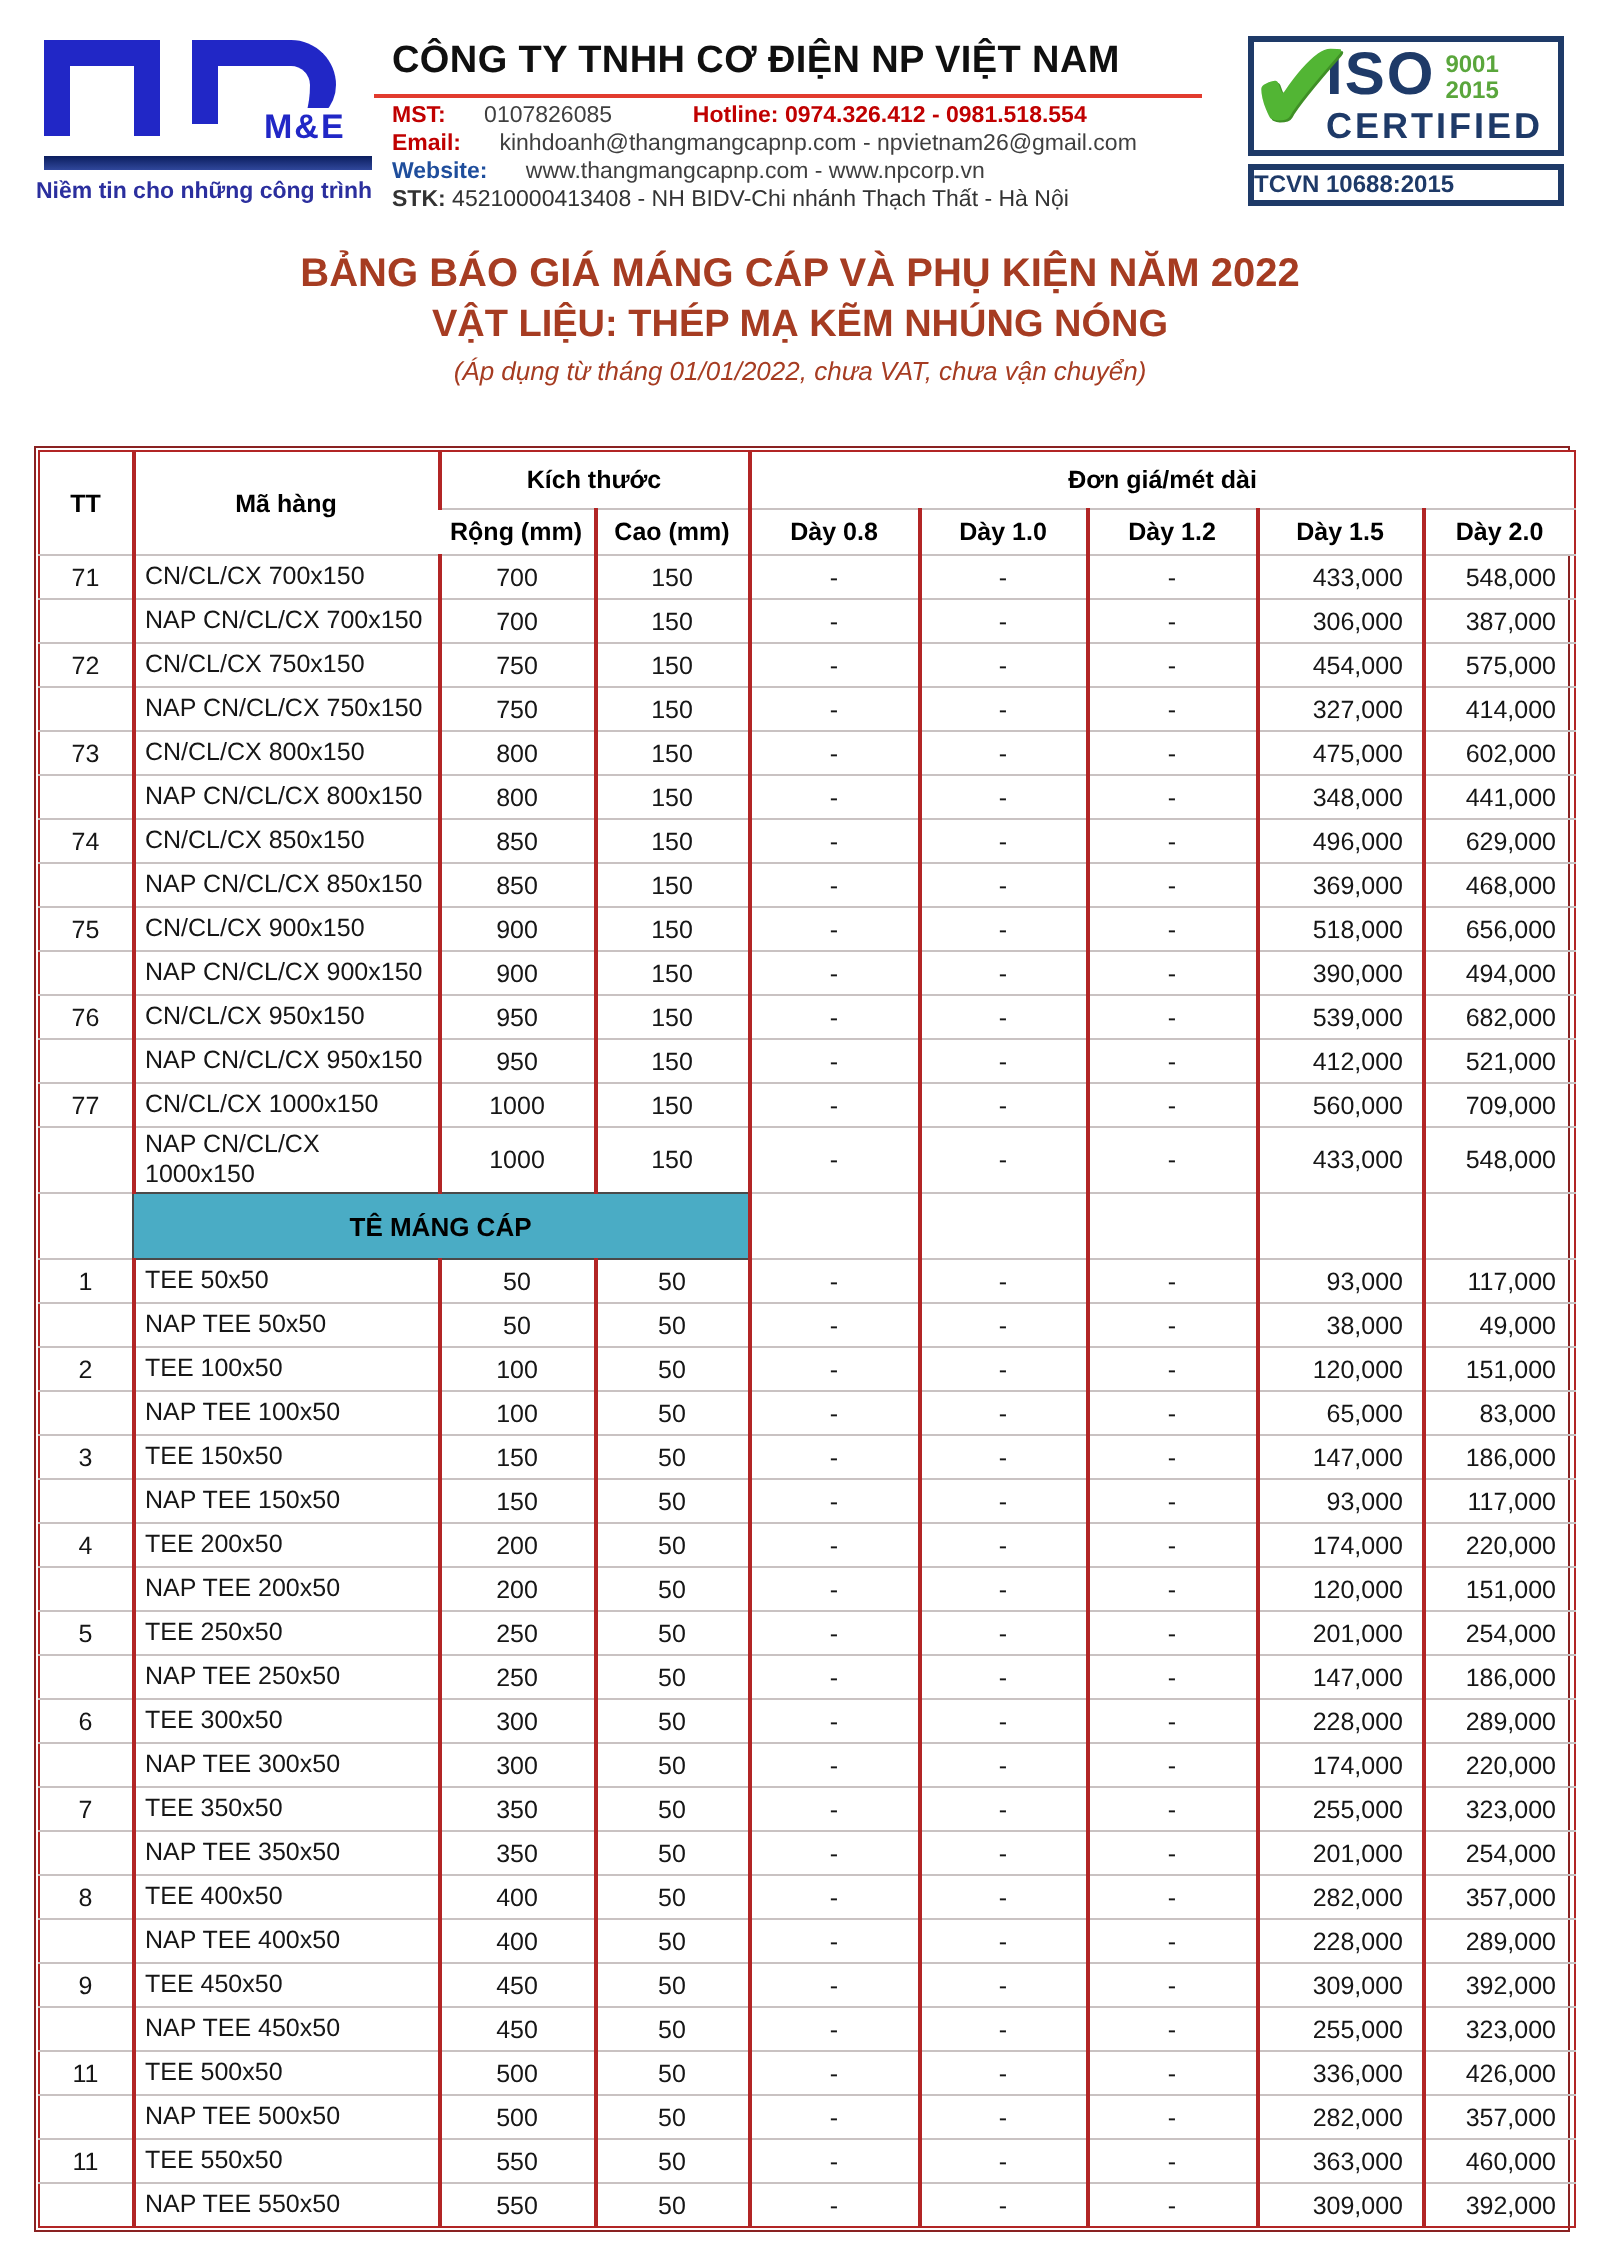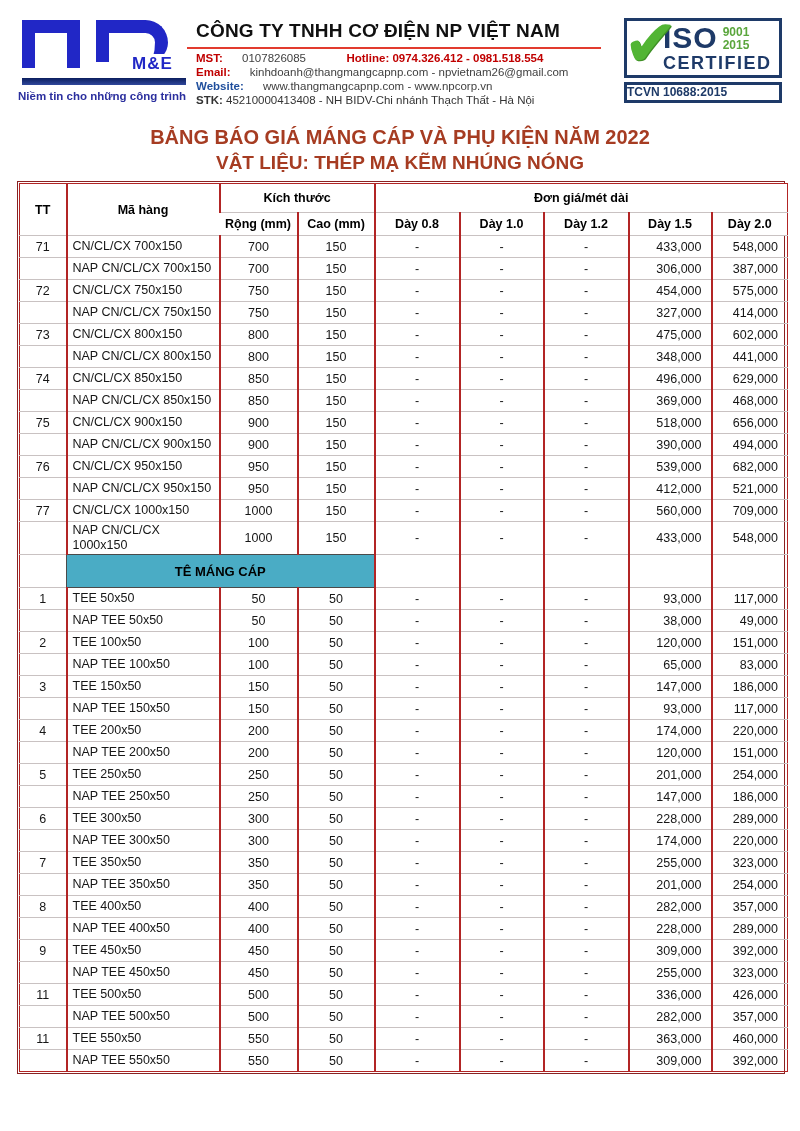--- a/index.html
+++ b/index.html
@@ -51,21 +51,21 @@
               border:3px solid #1e3a68; text-align:left; font-weight:bold;
               color:#1e3a68; font-size:12px; line-height:15px; }
 
   
   .titleblock { text-align:center; margin-top:12px; color:#a63c22; }
   .title-1 { font-size:20px; font-weight:bold; }
   .title-2 { font-size:19px; font-weight:bold; margin-top:3px; }
   .title-3 { font-size:13px; font-style:italic; margin-top:4px; }
 
   
-  .table-wrap { margin:7px 15px 0 17px; border:1px solid #8a2222; padding:1px; background:#fff; }
+  .table-wrap { margin:30px 15px 0 17px; border:1px solid #8a2222; padding:1px; background:#fff; }
   table.price { border-collapse:collapse; width:100%; table-layout:fixed; border:1px solid #b22525; }
   th, td { border-left:2px solid #b22525; overflow:hidden; }
   th:first-child, td:first-child { border-left:none; }
   thead th { font-size:12.5px; color:#000; font-weight:bold; background:#fff; }
   thead tr.h1 th { height:29px; }
   thead tr.h2 th { height:23px; border-top:1px solid #c9c2c2; }
   tbody td { height:22px; font-size:12.5px; color:#161616; border-top:1px solid #c9c2c2; }
   .c-center { text-align:center; }
   .c-name { text-align:left; padding-left:5px; white-space:pre-line; line-height:1.2; }
   .c-price { text-align:right; padding-right:9px; }
@@ -127,20 +127,21 @@
       <div class="iso-cert">CERTIFIED</div>
     </div>
     <div class="iso-tcvn">TCVN 10688:2015</div>
   </div>
 
 </div>
 
 <div class="titleblock">
   <div class="title-1">BẢNG BÁO GIÁ MÁNG CÁP VÀ PHỤ KIỆN NĂM 2022</div>
   <div class="title-2">VẬT LIỆU: THÉP MẠ KẼM NHÚNG NÓNG</div>
+  <div class="title-3">(Áp dụng từ tháng 01/01/2022, chưa VAT, chưa vận chuyển)</div>
 </div>
 
 <div class="table-wrap">
   <table class="price">
     <colgroup>
       <col style="width:47px">
         <col style="width:153px">
         <col style="width:78px">
         <col style="width:77px">
       <col style="width:85px">

